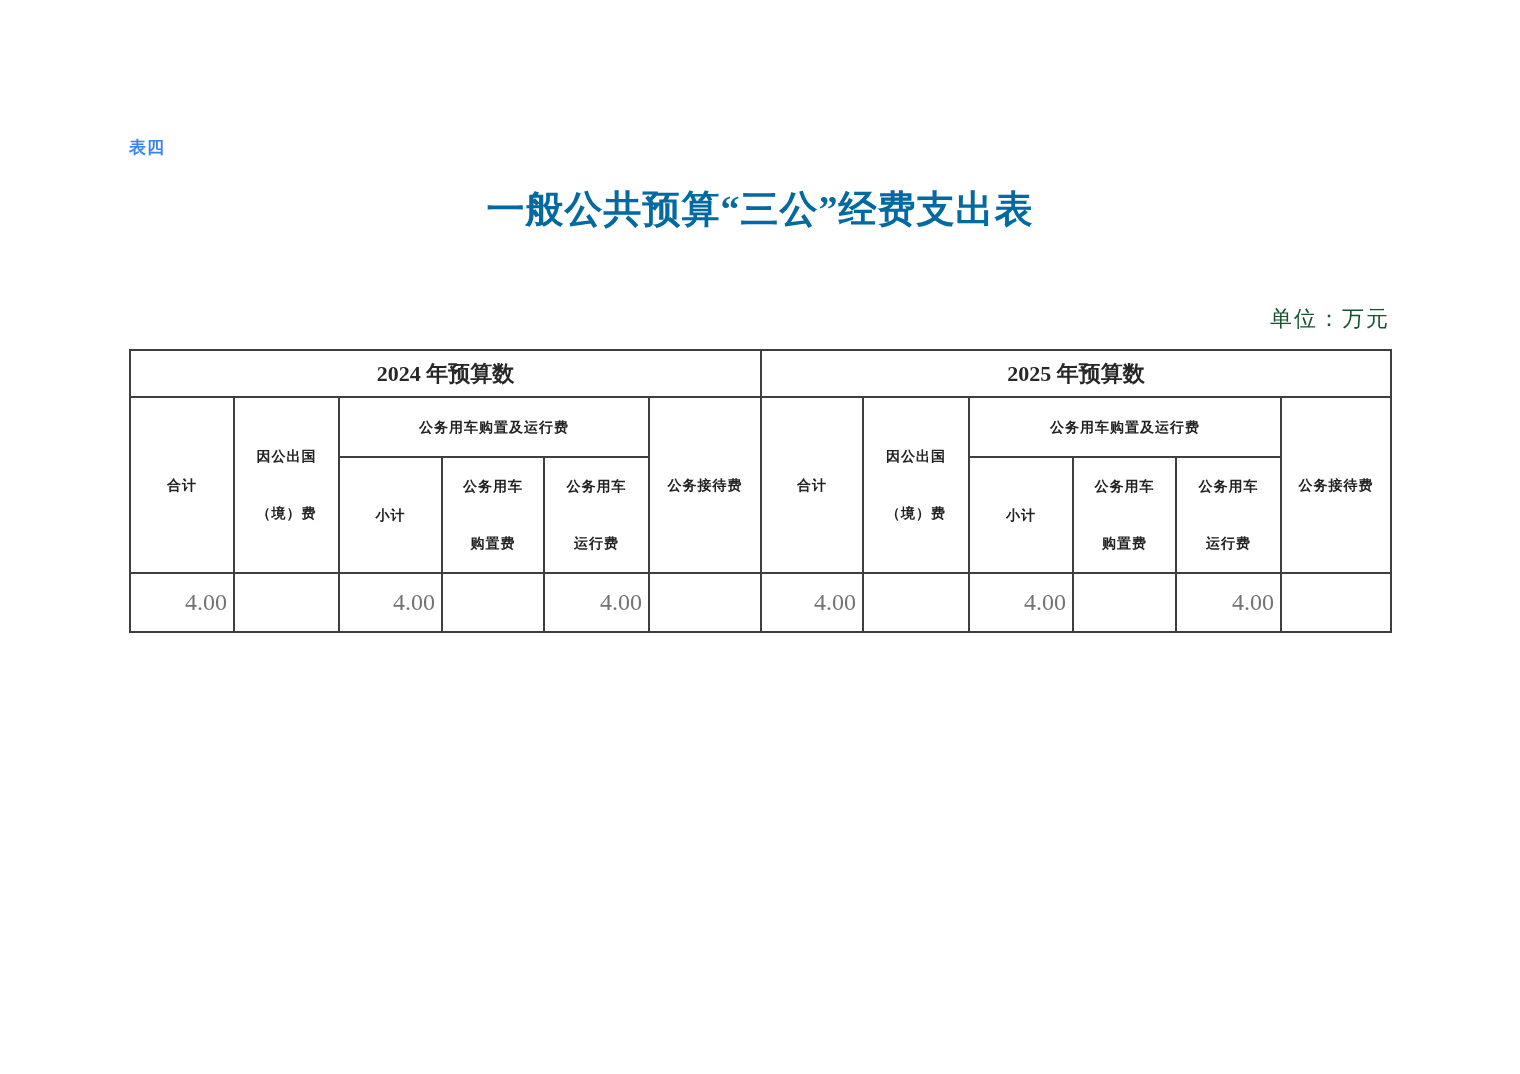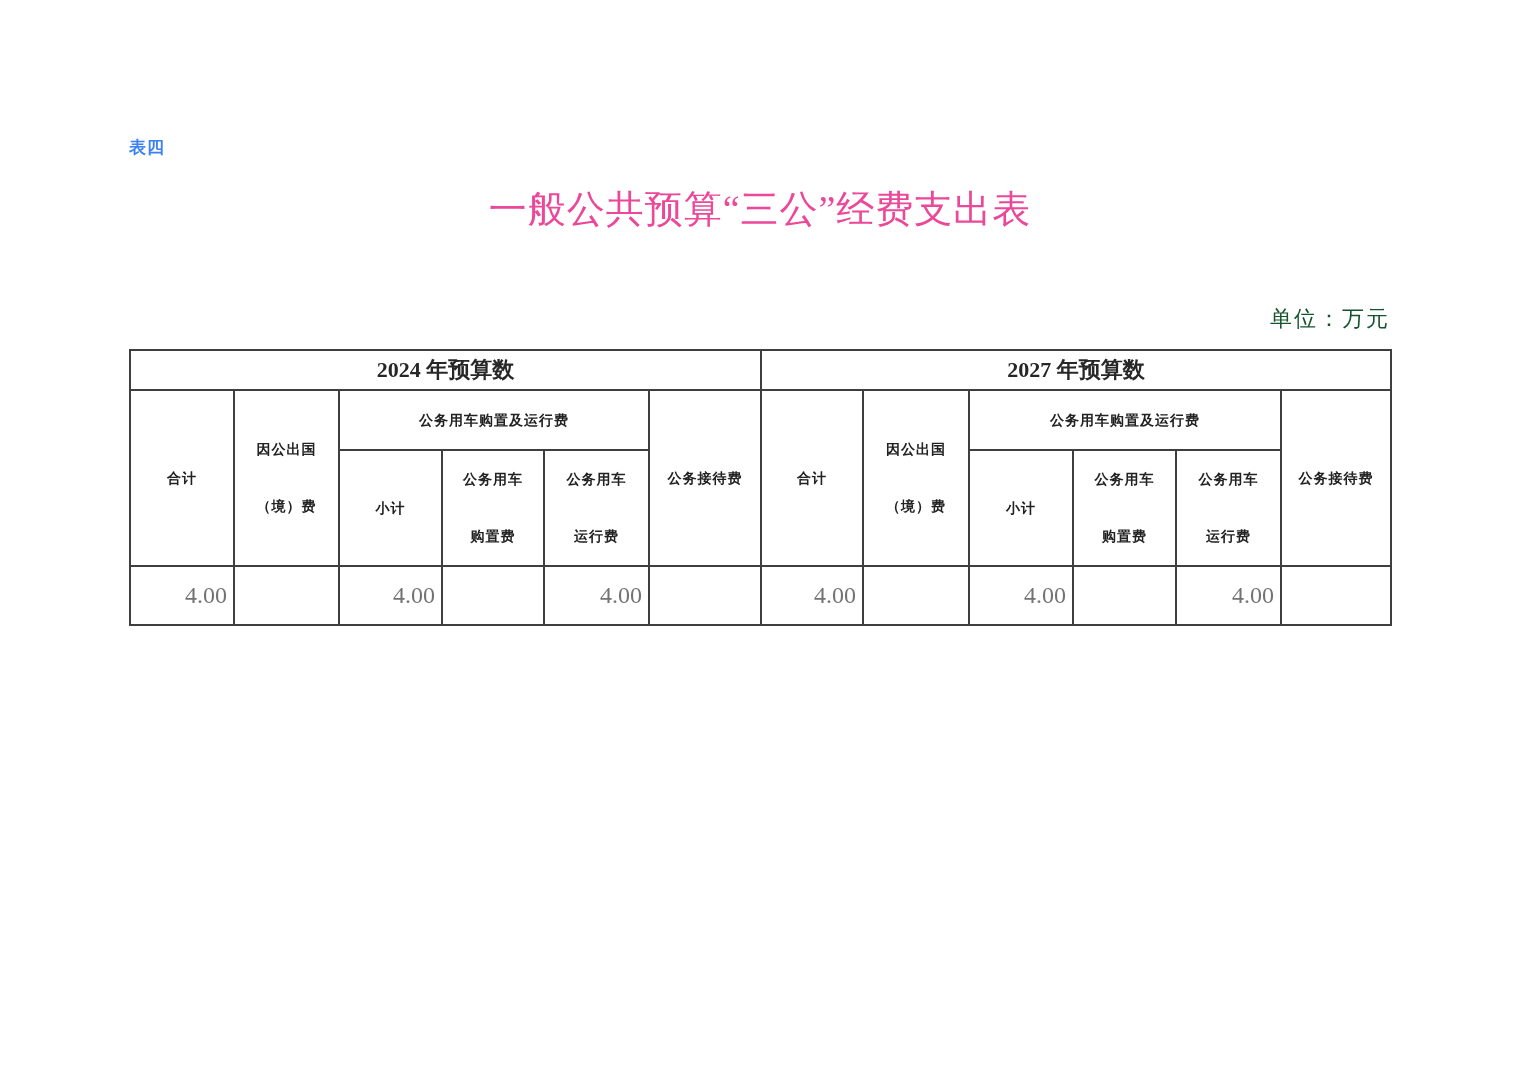--- a/index.html
+++ b/index.html
@@ -23,22 +23,22 @@
     color: #3b82f6;
     letter-spacing: 1px;
   }
   .title {
     position: absolute;
     left: 0; right: 0;
     top: 184px;
     text-align: center;
     font-family: "Liberation Serif", serif;
     font-size: 38px;
-    font-weight: normal;
-    color: #ec4899;
+    font-weight: bold;
+    color: #0369a1;
     letter-spacing: 1px;
   }
   .unit-note {
     position: absolute;
     right: 130px; top: 304px;
     font-family: "Liberation Serif", serif;
     font-size: 22px;
     color: #14532d;
     letter-spacing: 2px;
   }
@@ -50,21 +50,21 @@
     table-layout: fixed;
   }
   table.budget-table td {
     border: 2px solid #3f3f3f;
     text-align: center;
     vertical-align: middle;
     color: #222222;
     font-family: "Liberation Serif", serif;
     overflow: hidden;
   }
-  tr.year-row { height: 40px; }
+  tr.year-row { height: 47px; }
   tr.year-row td {
     font-size: 22px;
     font-weight: bold;
     color: #272727;
   }
   tr.head-row-1 { height: 60px; }
   tr.head-row-2 { height: 114px; }
   td.hd {
     font-size: 14px;
     font-weight: bold;
@@ -104,21 +104,21 @@
       <col style="width:102px">
         <col style="width:106px">
         <col style="width:104px">
       <col style="width:103px">
         <col style="width:105px">
         <col style="width:110px">
     </colgroup>
     <tbody>
       <tr class="year-row">
         <td colspan="6">2024 年预算数</td>
-        <td colspan="6">2027 年预算数</td>
+        <td colspan="6">2025 年预算数</td>
       </tr>
       <tr class="head-row-1">
         <td class="hd" rowspan="2">合计</td>
         <td class="hd" rowspan="2">因公出国
 （境）费</td>
         <td class="hd" colspan="3">公务用车购置及运行费</td>
         <td class="hd" rowspan="2">公务接待费</td>
         <td class="hd" rowspan="2">合计</td>
         <td class="hd" rowspan="2">因公出国
 （境）费</td>

